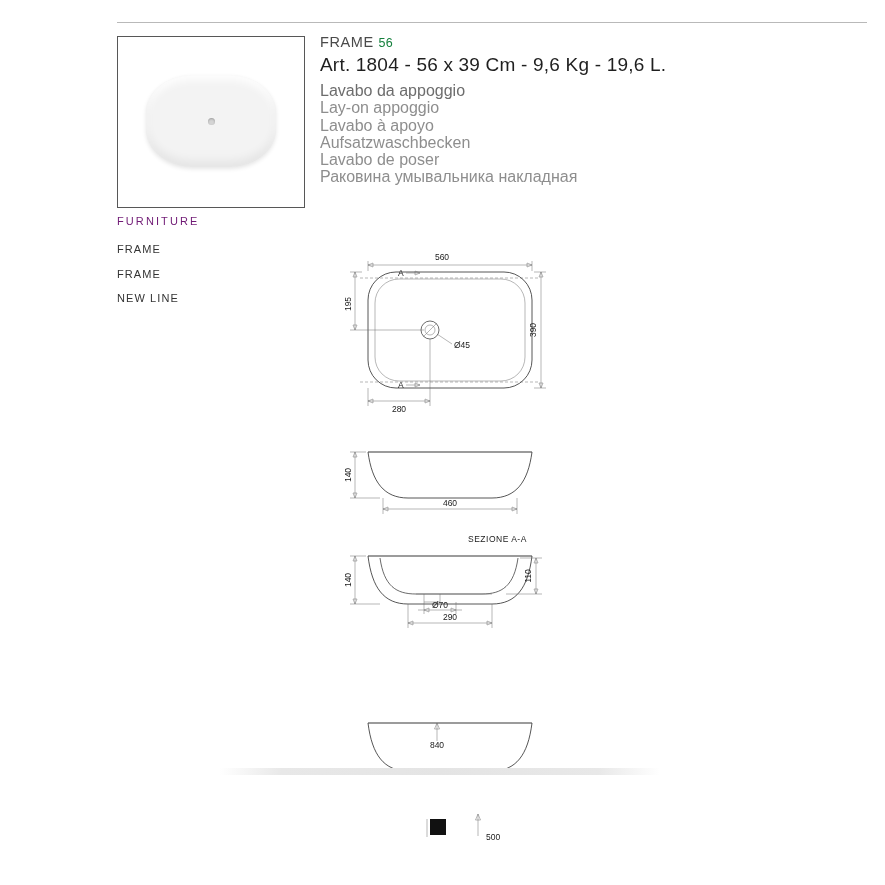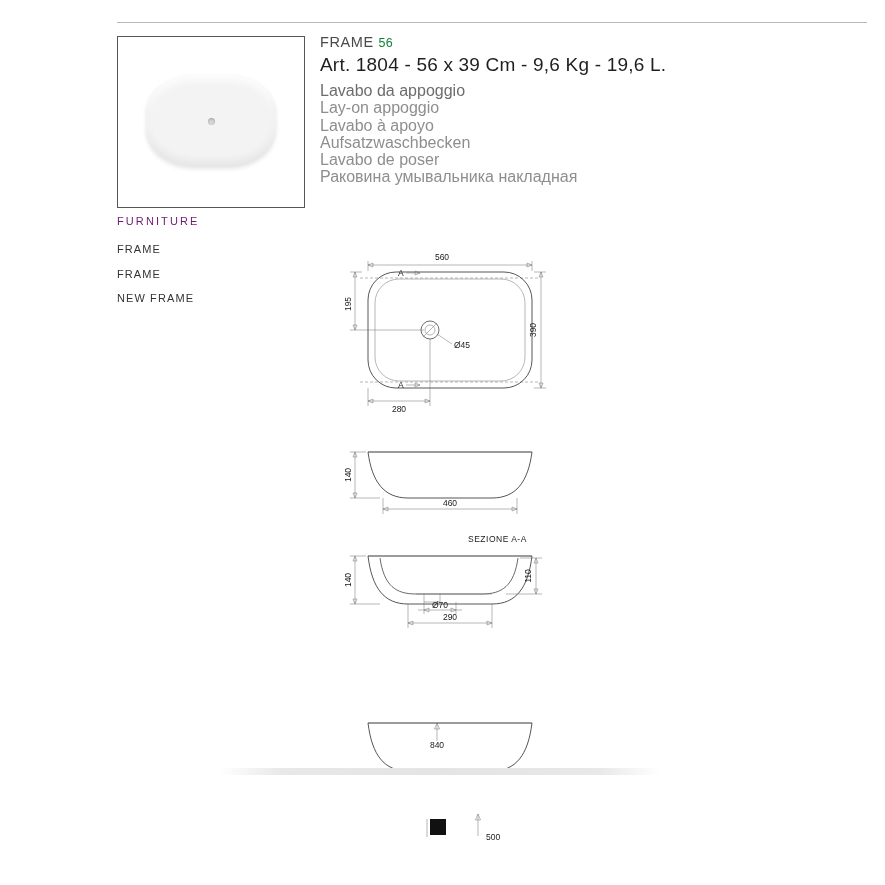--- a/index.html
+++ b/index.html
@@ -177,21 +177,21 @@
     <div>Lavabo à apoyo</div>
     <div>Aufsatzwaschbecken</div>
     <div>Lavabo de poser</div>
     <div>Раковина умывальника накладная</div>
   </div>
 
   <div class="nav">
     <div class="nav-heading">FURNITURE</div>
     <div class="nav-item">FRAME</div>
     <div class="nav-item">FRAME</div>
-    <div class="nav-item">NEW FRAME</div>
+    <div class="nav-item">NEW LINE</div>
   </div>
 
   <div class="tech">
     <svg width="540" height="630" viewBox="0 0 540 630" xmlns="http://www.w3.org/2000/svg">
 
       <g>
 
         <line class="ln-thin" x1="48" y1="35" x2="48" y2="25"></line>
         <line class="ln-thin" x1="212" y1="35" x2="212" y2="25"></line>
         <line class="ln-thin" x1="48" y1="29" x2="212" y2="29"></line>

